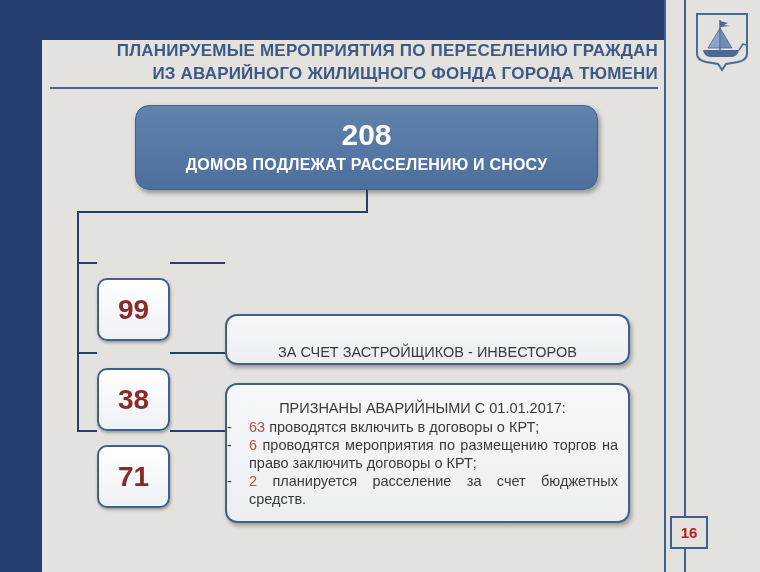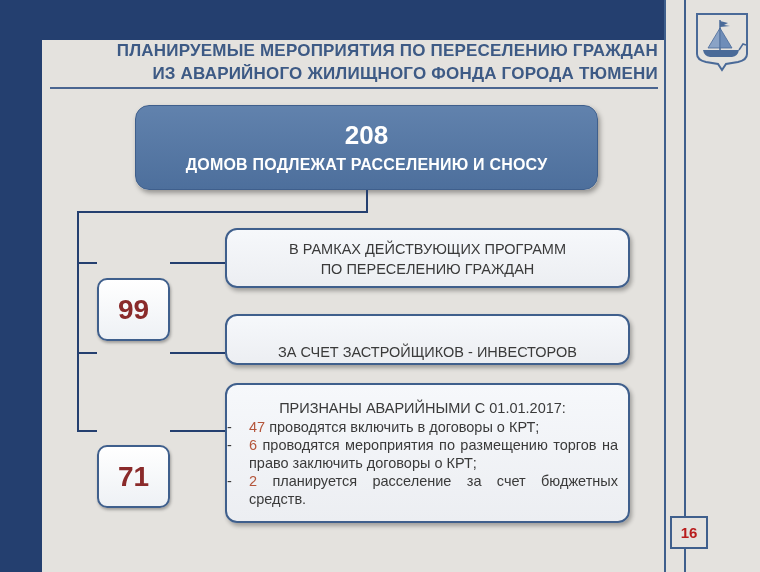--- a/index.html
+++ b/index.html
@@ -7,21 +7,21 @@
   .slide { position: relative; width: 760px; height: 572px; background: #e4e2de; }
   .left-bar { position: absolute; left: 0; top: 0; width: 42px; height: 572px; background: #243f6f; }
   .top-bar { position: absolute; left: 0; top: 0; width: 665px; height: 40px; background: #243f6f; }
   .vline { position: absolute; top: 0; width: 2px; height: 572px; background: #3f5f8c; }
   .title { position: absolute; left: 50px; width: 608px; text-align: right; color: #3d5a85; font-weight: bold; font-size: 17px; letter-spacing: 0.2px; }
   .title-rule { position: absolute; left: 50px; top: 87px; width: 608px; height: 2px; background: #4a6590; }
   .emblem { position: absolute; left: 694px; top: 10px; width: 56px; height: 64px; }
   .main-box { position: absolute; left: 135px; top: 105px; width: 463px; height: 85px; border-radius: 14px;
     background: linear-gradient(#6182ad, #4d6f9c); box-shadow: 2px 3px 5px rgba(0,0,0,0.35); border: 1px solid #3f5f8c;
     color: #fff; text-align: center; }
-  .main-num { font-size: 26px; font-weight: bold; margin-top: 14px; line-height: 30px; }
+  .main-num { font-size: 30px; font-weight: bold; margin-top: 14px; line-height: 30px; }
   .main-text { font-size: 16px; font-weight: bold; margin-top: 6px; letter-spacing: 0.2px; }
   .conn { position: absolute; background: #243f6f; }
   .num-box { position: absolute; left: 97px; width: 73px; height: 63px; border-radius: 10px; background: linear-gradient(#ffffff, #eef1f5);
     border: 2px solid #3f5f8c; box-shadow: 1px 2px 3px rgba(0,0,0,0.3); color: #8a2a2a; font-size: 28px; font-weight: bold;
     display: flex; align-items: center; justify-content: center; margin-top: 48px; }
   .desc-box { position: absolute; left: 225px; width: 405px; border-radius: 12px; background: linear-gradient(#f6f8fb, #eceef2);
     border: 2px solid #3f5f8c; box-shadow: 2px 3px 4px rgba(0,0,0,0.3); color: #3a3a3a; text-align: center; font-size: 14.5px; }
   .desc-box .line { display: block; line-height: 20px; }
   .list-box { text-align: left; padding: 14px 10px 0 0; font-size: 14.5px; line-height: 18px; }
   .list-head { text-align: center; display: block; margin-bottom: 1px; }
@@ -63,34 +63,31 @@
   <div class="conn" style="left:77px; top:211px; width:291px; height:2px;"></div>
   <div class="conn" style="left:77px; top:211px; width:2px; height:220px;"></div>
   <div class="conn" style="left:77px; top:262px; width:20px; height:2px;"></div>
   <div class="conn" style="left:77px; top:352px; width:20px; height:2px;"></div>
   <div class="conn" style="left:77px; top:430px; width:20px; height:2px;"></div>
   <div class="conn" style="left:170px; top:262px; width:55px; height:2px;"></div>
   <div class="conn" style="left:170px; top:352px; width:55px; height:2px;"></div>
   <div class="conn" style="left:170px; top:430px; width:55px; height:2px;"></div>
 
   <div class="num-box" style="top:230px;">99</div>
-  <div class="desc-box" style="top:228px; height:60px; padding-top:9px;">
-    <span class="line">В РАМКАХ ДЕЙСТВУЮЩИХ ПРОГРАММ</span>
-    <span class="line">ПО ПЕРЕСЕЛЕНИЮ ГРАЖДАН</span>
-  </div>
 
+  <div class="num-box" style="top:320px;">38</div>
   <div class="desc-box" style="top:314px; height:51px; padding-top:26px;">
     <span class="line">ЗА СЧЕТ ЗАСТРОЙЩИКОВ - ИНВЕСТОРОВ</span>
   </div>
 
   <div class="num-box" style="top:397px;">71</div>
   <div class="desc-box list-box" style="top:383px; height:140px;">
     <span class="list-head">ПРИЗНАНЫ АВАРИЙНЫМИ С 01.01.2017:</span>
     <div class="list-item">
-      <span class="dash">-</span><span class="hl">47</span><span> проводятся включить в договоры о КРТ;</span>
+      <span class="dash">-</span><span class="hl">63</span><span> проводятся включить в договоры о КРТ;</span>
     </div>
     <div class="list-item">
       <span class="dash">-</span><span class="hl">6</span><span> проводятся мероприятия по размещению торгов на право заключить договоры о КРТ;</span>
     </div>
     <div class="list-item">
       <span class="dash">-</span><span class="hl">2</span><span> планируется расселение за счет бюджетных средств.</span>
     </div>
   </div>
 
   <div class="page-num">16</div>

